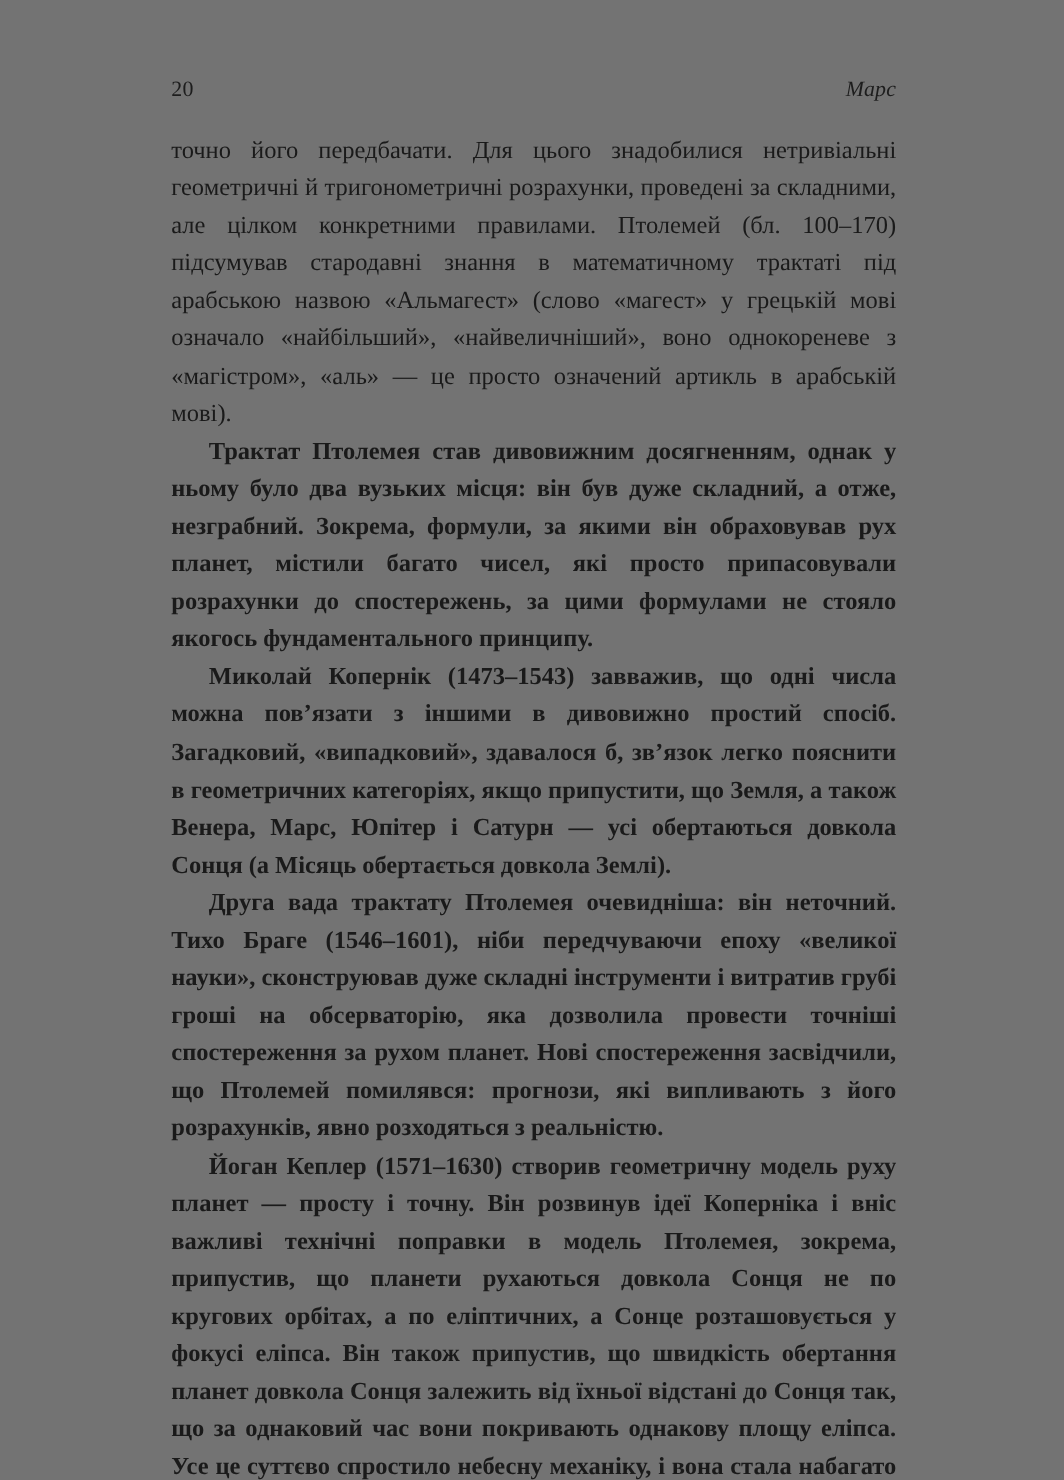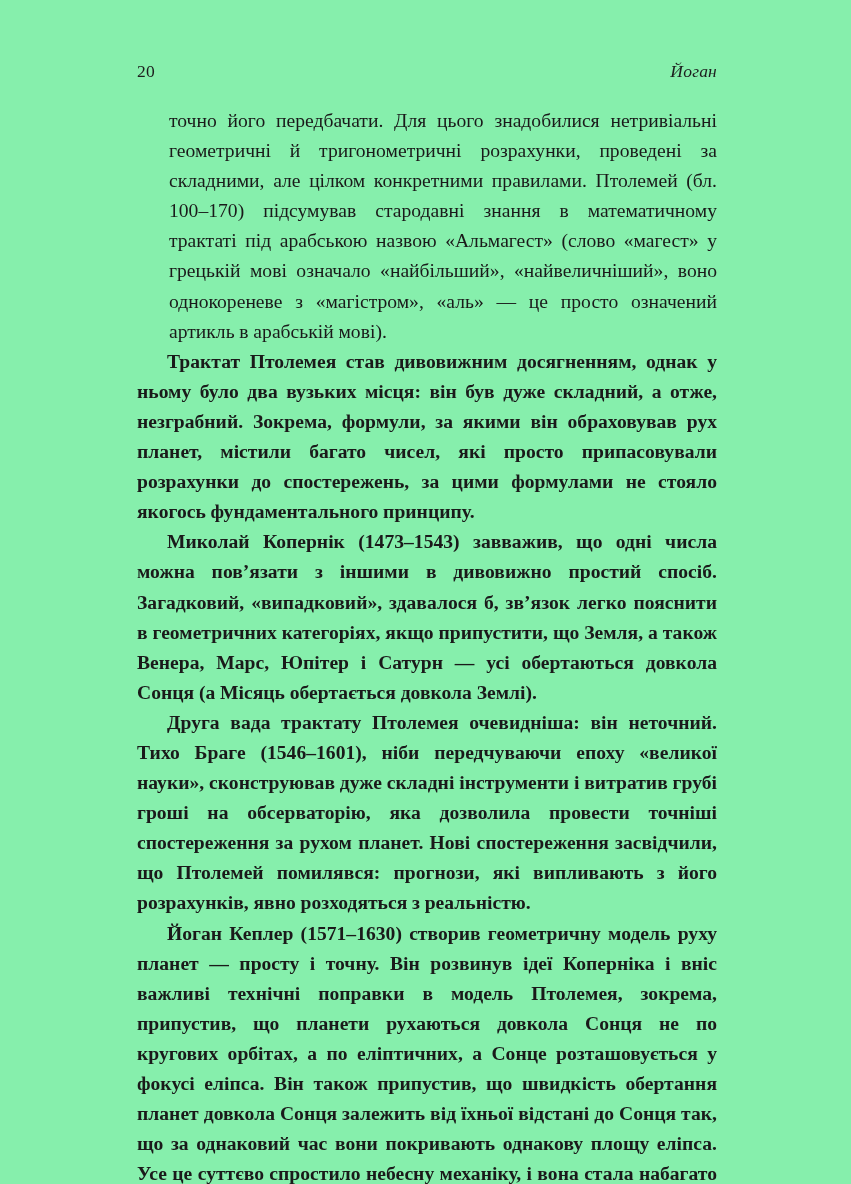--- a/index.html
+++ b/index.html
@@ -15,21 +15,21 @@
     color: #1a1a1a;
     -webkit-font-smoothing: antialiased;
     overflow: hidden;
   }
 
   .page {
     position: relative;
     width: 851px;
     height: 1184px;
     box-sizing: border-box;
-    background: #86efac;
+    background: #737373;
   }
 
   
   .running-head {
     position: absolute;
     left: 137px;
     top: 58px;
     width: 580px;
     height: 26px;
     display: flex;
@@ -64,35 +64,34 @@
     text-align: justify;
     text-justify: inter-word;
     text-indent: 30px;
     hyphens: manual;
     -webkit-hyphens: manual;
     word-spacing: -0.15px;
     letter-spacing: 0.01px;
   }
   .para.first {
     text-indent: 0;
-    margin-left: 32px;
   }
   .para + .para {
     margin-top: 0;
     font-weight: bold;
   }
 </style>
 </head>
 <body style="background: rgb(253, 253, 253); color: rgb(26, 26, 26);">
 
 <div class="page">
 
   <div class="running-head">
     <span class="folio">20</span>
-    <span class="section-title">Йоган</span>
+    <span class="section-title">Марс</span>
   </div>
 
   <div class="text-block">
     <p class="para first">точно його передбачати. Для цього знадобилися нетривіальні геометричні й тригонометричні розрахунки, проведені за складними, але цілком конкретними правилами. Птолемей (бл. 100–170) підсумував стародавні знання в математичному трактаті під арабською назвою «Альмагест» (слово «магест» у грецькій мові означало «найбільший», «найвеличніший», воно однокореневе з «магістром», «аль» — це просто означений артикль в арабській мові).</p>
     <p class="para">Трактат Птолемея став дивовижним досягненням, однак у ньому було два вузьких місця: він був дуже складний, а отже, незграбний. Зокрема, формули, за якими він обраховував рух планет, містили багато чисел, які просто припасовували розрахунки до спостережень, за цими формулами не стояло якогось фундаментального принципу.</p>
     <p class="para">Миколай Копернік (1473–1543) завважив, що одні числа можна пов’язати з іншими в дивовижно простий спосіб. Загадковий, «випадковий», здавалося б, зв’язок легко пояснити в геометричних категоріях, якщо припустити, що Земля, а також Венера, Марс, Юпітер і Сатурн — усі обертаються довкола Сонця (а Місяць обертається довкола Землі).</p>
     <p class="para">Друга вада трактату Птолемея очевидніша: він неточний. Тихо Браге (1546–1601), ніби передчуваючи епоху «великої науки», сконструював дуже складні інструменти і витратив грубі гроші на обсерваторію, яка дозволила провести точніші спостереження за рухом планет. Нові спостереження засвідчили, що Птолемей помилявся: прогнози, які випливають з його розрахунків, явно розходяться з реальністю.</p>
     <p class="para">Йоган Кеплер (1571–1630) створив геометричну модель руху планет — просту і точну. Він розвинув ідеї Коперніка і вніс важливі технічні поправки в модель Птолемея, зокрема, припустив, що планети рухаються довкола Сонця не по кругових орбітах, а по еліптичних, а Сонце розташовується у фокусі еліпса. Він також припустив, що швидкість обертання планет довкола Сонця залежить від їхньої відстані до Сонця так, що за однаковий час вони покривають однакову площу еліпса. Усе це суттєво спростило небесну механіку, і вона стала набагато точнішою.</p>
   </div>
 

